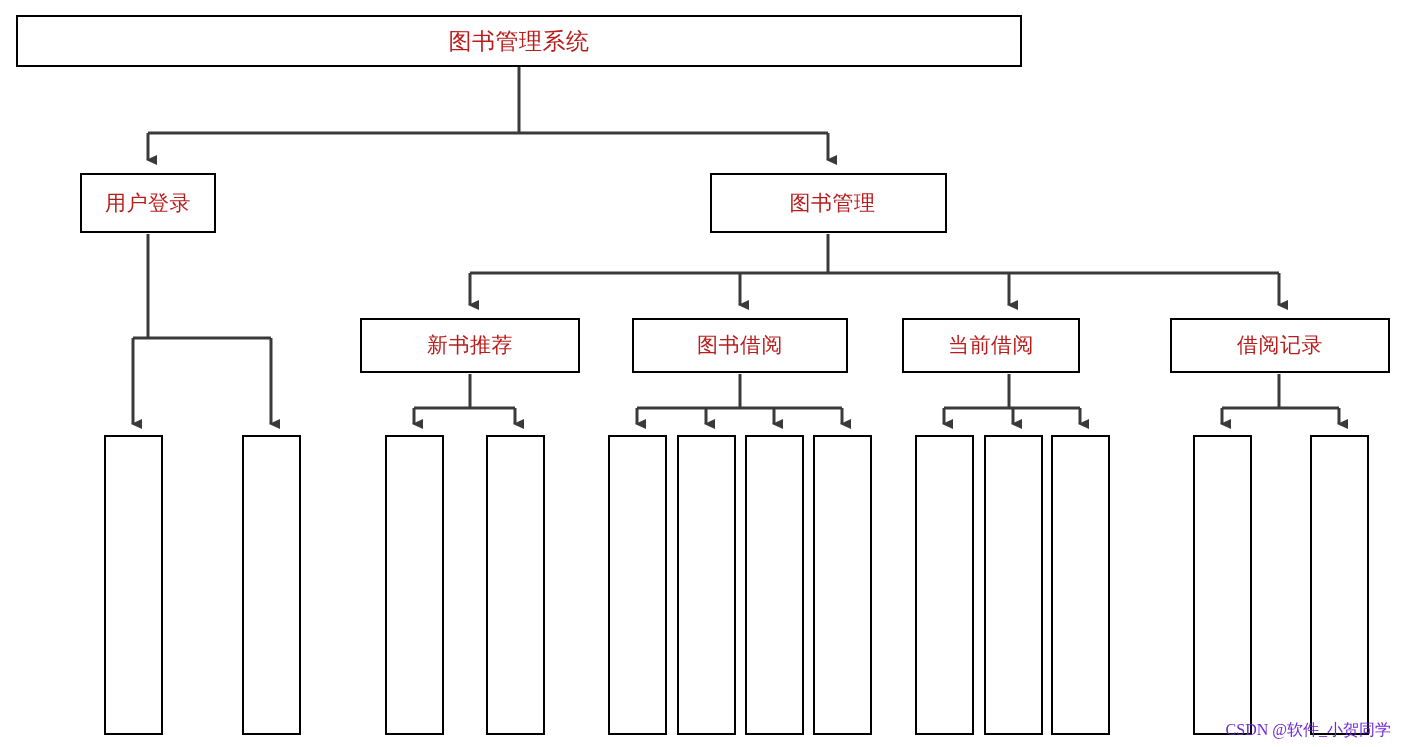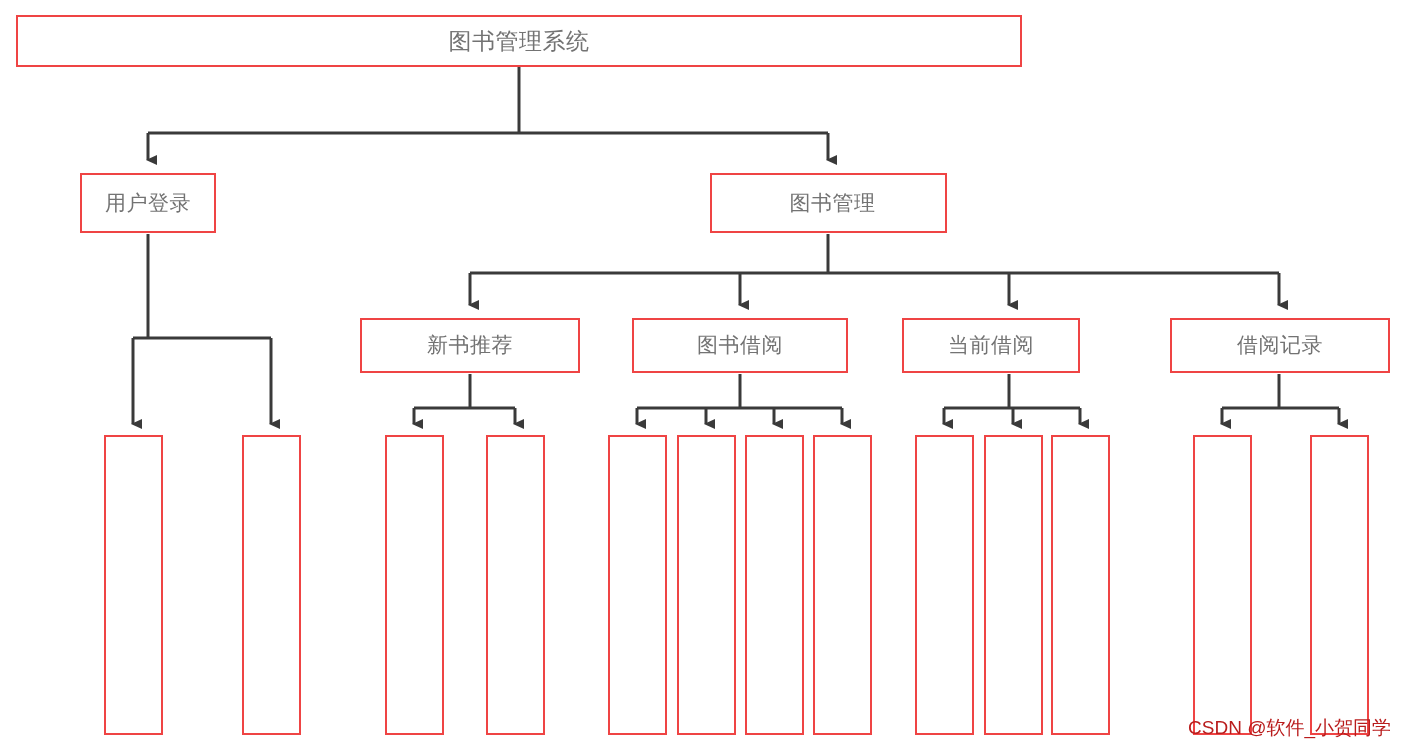--- a/index.html
+++ b/index.html
@@ -9,25 +9,25 @@
     width:1405px;height:747px;overflow:hidden;
   }
   #diagram{position:relative;width:1405px;height:747px;background:#ffffff;}
 
   svg#wires{position:absolute;left:0;top:0;width:1405px;height:747px;}
 
   .node{
     position:absolute;
     box-sizing:border-box;
     background:#ffffff;
-    border:2px solid #ef4444;
+    border:2px solid #000000;
     display:flex;
     align-items:center;
     justify-content:center;
-    color:#737373;
+    color:#b91c1c;
   }
   .node .label{
     display:block;
     text-align:center;
     line-height:1.25;
     letter-spacing:0.5px;
   }
   .node.horiz .label{
     font-size:21px;
     white-space:nowrap;
@@ -49,25 +49,25 @@
   }
   .node.vert.tall .label{
     font-size:20px;
     letter-spacing:1px;
   }
 
   #watermark{
     position:absolute;
     right:14px;
     bottom:6px;
-    font-size:19px;
-    color:#b91c1c;
+    font-size:16px;
+    color:#6d28d9;
     white-space:nowrap;
     user-select:none;
-    font-family:Liberation Sans, sans-serif;
+    font-family:Liberation Serif, serif;
   }
 </style>
 </head>
 <body>
 
 <div id="diagram">
 
   <svg id="wires" viewBox="0 0 1405 747" preserveAspectRatio="none">
     <defs>
       <marker id="arrow" markerWidth="11" markerHeight="11" refX="5" refY="9" orient="auto" markerUnits="userSpaceOnUse">

